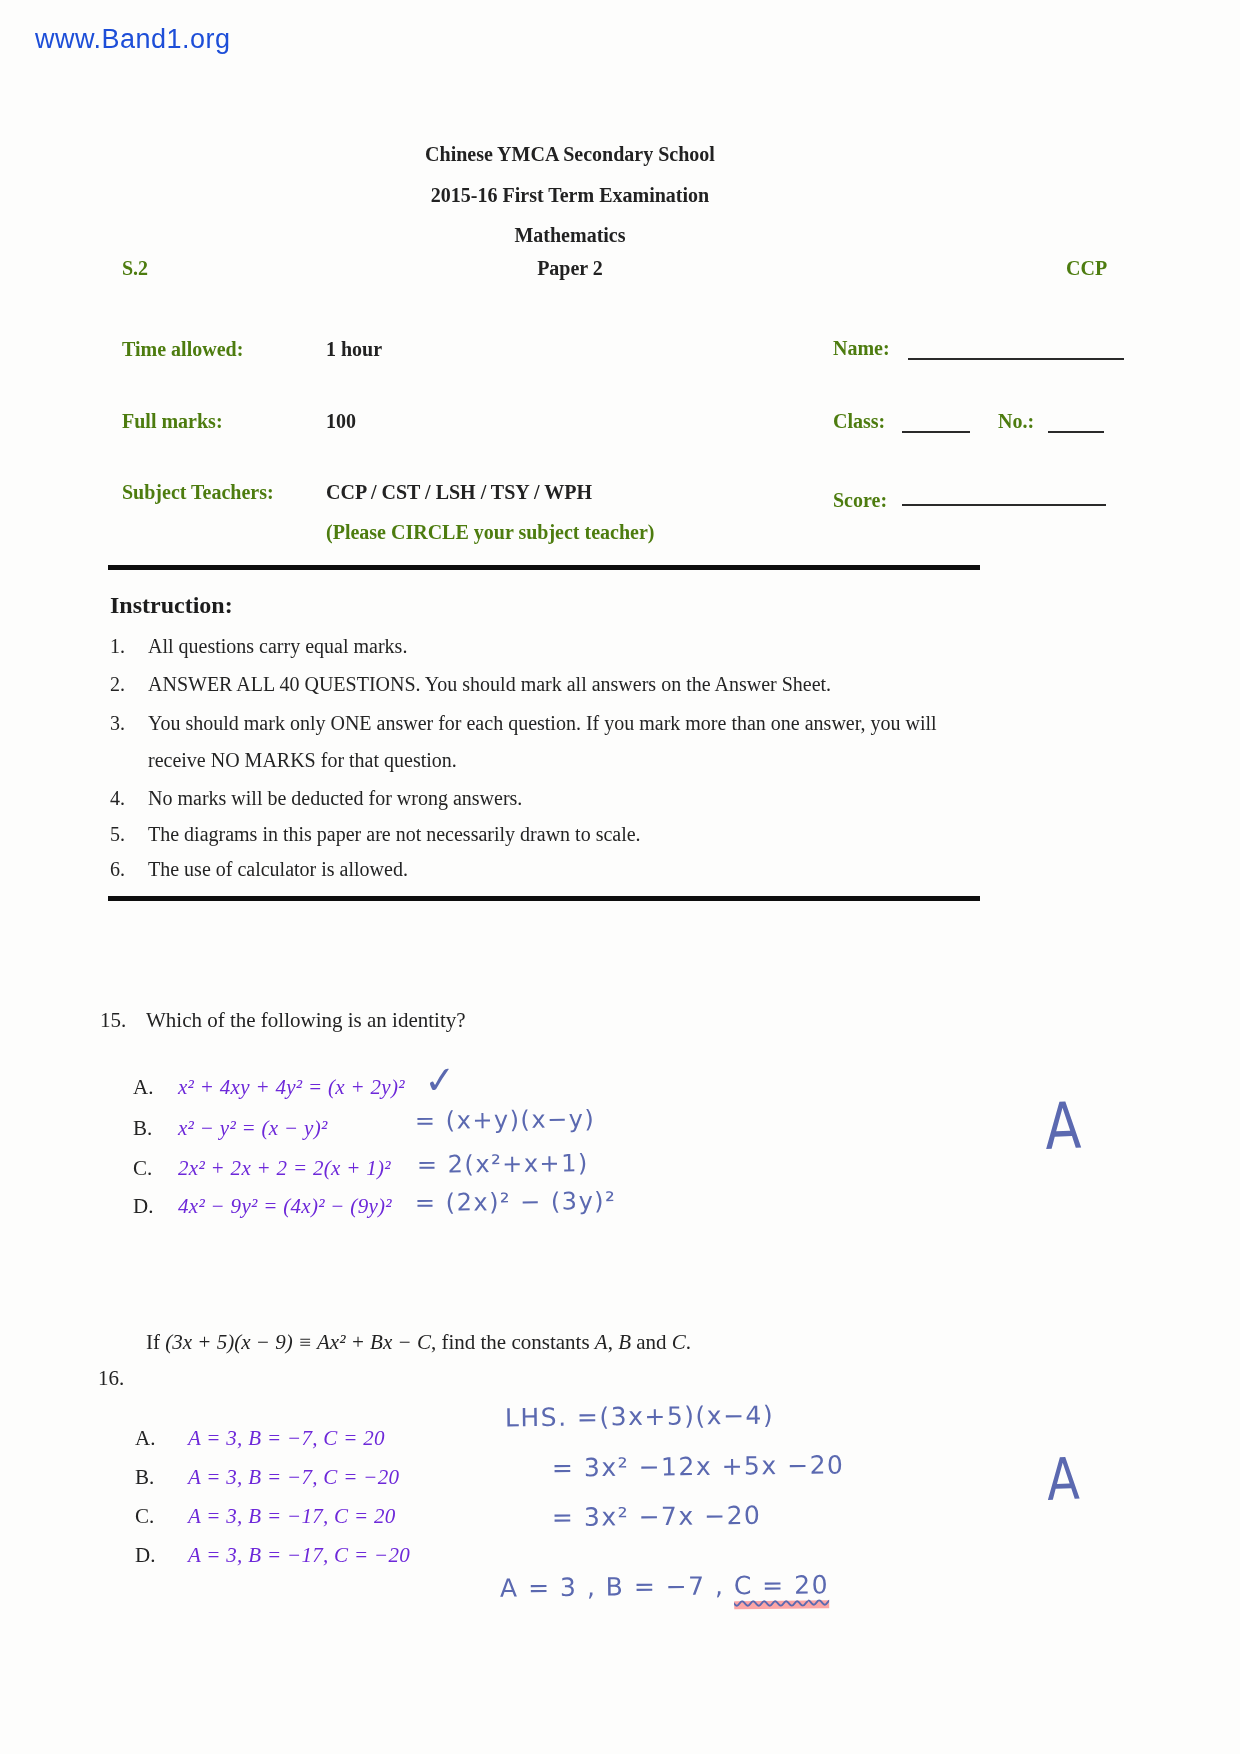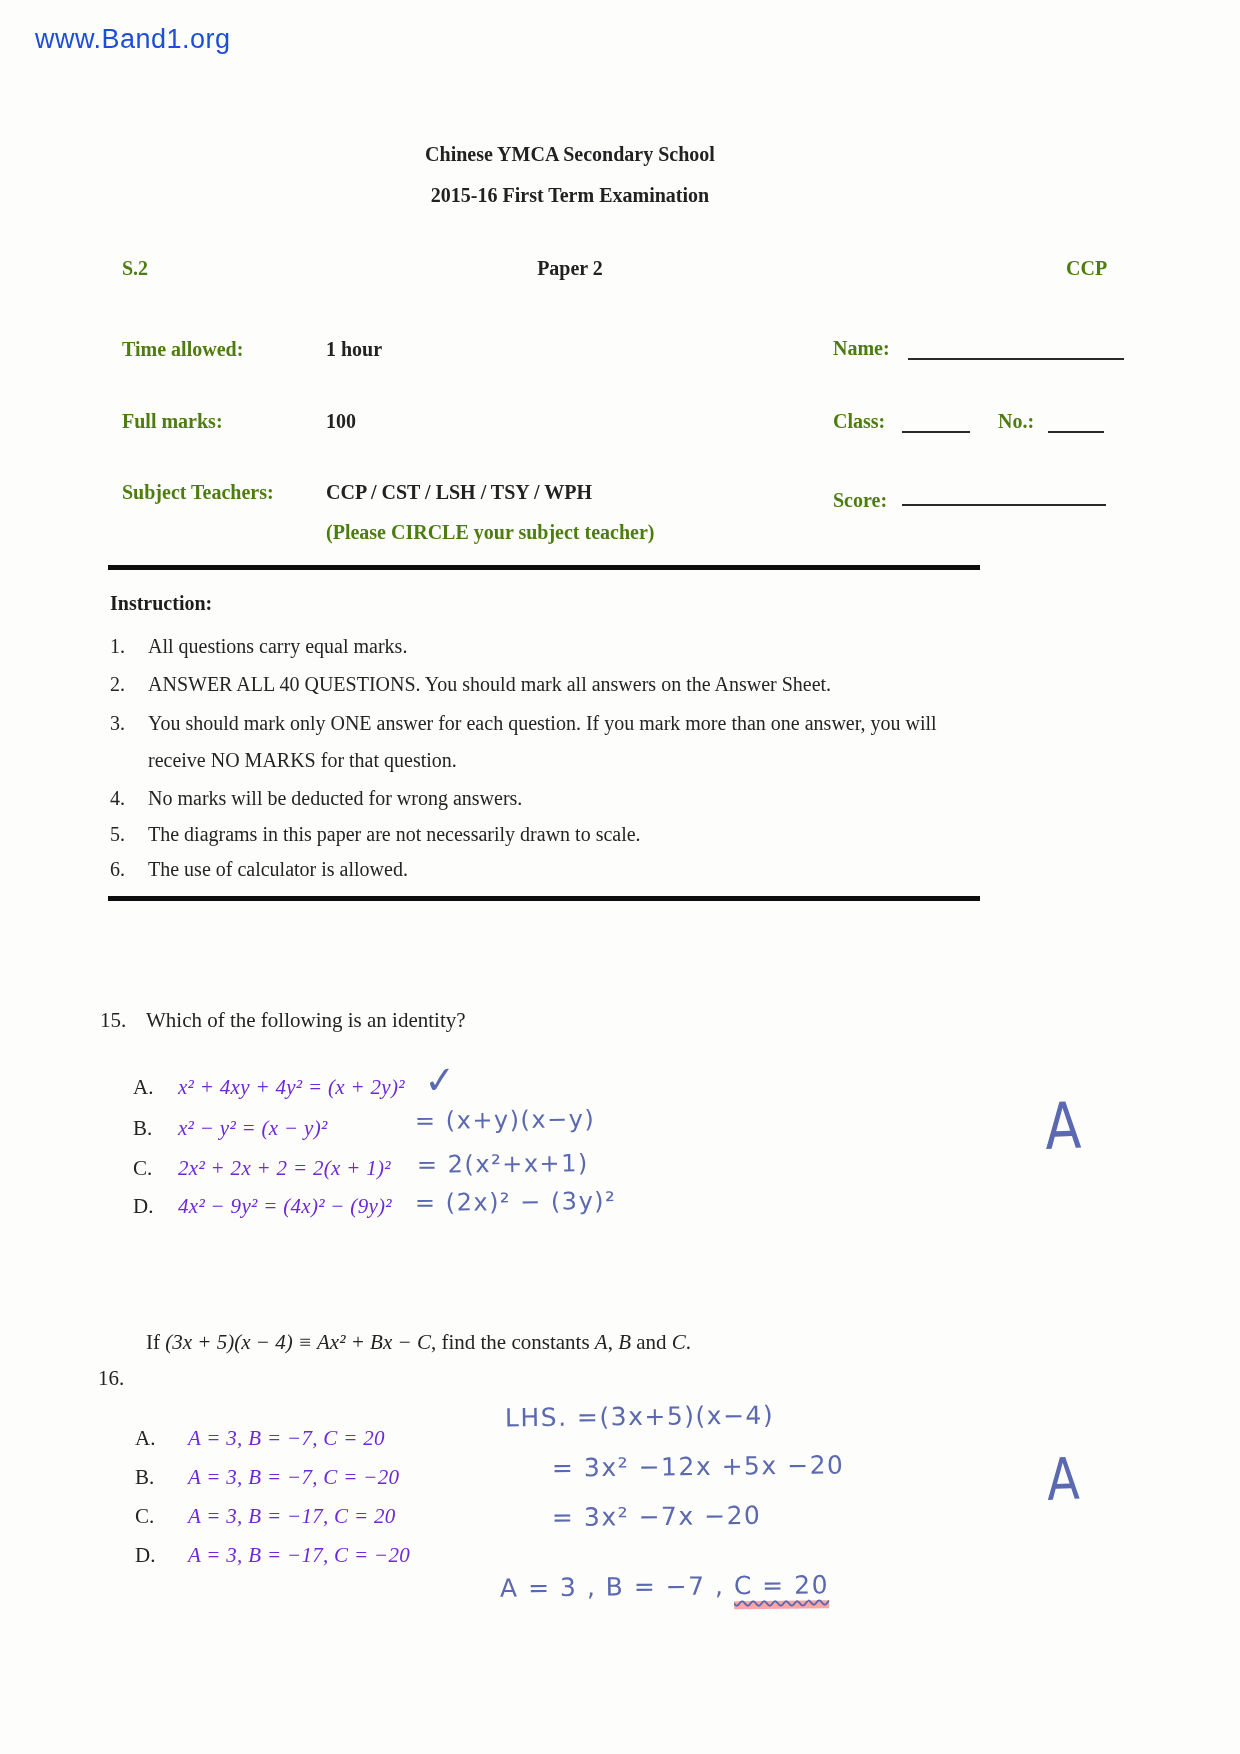--- a/index.html
+++ b/index.html
@@ -9,21 +9,21 @@
     font-family:"Liberation Serif", serif;color:#1f1f1f;
   }
   .abs{position:absolute;}
   .sans{font-family:"Liberation Sans", sans-serif;}
   .watermark{left:35px;top:24px;font-size:27px;color:#1d4ed8;letter-spacing:0.5px;}
   .title-line{left:250px;width:640px;text-align:center;font-size:20px;font-weight:bold;color:#222;}
   .lbl{font-size:20px;font-weight:bold;color:#4d7c0f;}
   .val{font-size:20px;font-weight:bold;color:#222;}
   .blank{border-bottom:2px solid #2a2a2a;height:20px;}
   .rule{background:#0e0e0e;height:5px;}
-  .ins-title{font-size:20px;font-weight:bold;color:#1d1d1d;}
+  .ins-title{font-size:24px;font-weight:bold;color:#1d1d1d;}
   .ins-row{font-size:20px;color:#242424;}
   .ins-num{display:inline-block;width:38px;vertical-align:top;}
   .ins-text{display:inline-block;white-space:pre-line;line-height:37px;max-width:960px;vertical-align:top;}
   .ins-row, .ins-num{line-height:37px;}
   .q-num{font-size:21px;color:#232323;}
   .q-text{font-size:21px;color:#232323;}
   .math{font-style:italic;}
   .opt-label{display:inline-block;font-size:21px;color:#232323;font-style:normal;}
   .opt-formula{font-size:21px;color:#6d28d9;font-style:italic;letter-spacing:0.3px;}
   .hand{
@@ -43,20 +43,21 @@
 </style>
 </head>
 <body>
 
 <div class="page">
 
   <div class="abs watermark sans">www.Band1.org</div>
 
   <div class="abs title-line" style="top:143px;">Chinese YMCA Secondary School</div>
   <div class="abs title-line" style="top:184px;">2015-16 First Term Examination</div>
+  <div class="abs title-line" style="top:224px;">Mathematics</div>
   <div class="abs title-line" style="top:257px;">Paper 2</div>
   <div class="abs lbl" style="left:122px;top:257px;">S.2</div>
   <div class="abs lbl" style="left:1066px;top:257px;">CCP</div>
 
   <div class="abs lbl" style="left:122px;top:338px;">Time allowed:</div>
   <div class="abs val" style="left:326px;top:338px;">1 hour</div>
   <div class="abs lbl" style="left:833px;top:337px;">Name:</div>
   <div class="abs blank" style="left:908px;top:338px;width:216px;"></div>
 
   <div class="abs lbl" style="left:122px;top:410px;">Full marks:</div>
@@ -115,21 +116,21 @@
   </div>
 
   <div class="abs hand hand-check" style="left:424px;top:1058px;">✓</div>
   <div class="abs hand hand-line" style="left:415px;top:1106px;">= (x+y)(x−y)</div>
   <div class="abs hand hand-line" style="left:417px;top:1150px;">= 2(x²+x+1)</div>
   <div class="abs hand hand-line" style="left:415px;top:1188px;">= (2x)² − (3y)²</div>
   <div class="abs hand hand-big" style="left:1044px;top:1090px;">A</div>
 
   <div class="abs q-num" style="left:98px;top:1330px;margin-top:36px;">16.</div>
   <div class="abs q-text" style="left:146px;top:1330px;width:960px;">
-    <span>If </span><span class="math">(3x + 5)(x − 4) ≡ Ax² + Bx − C</span><span>, find the constants </span><span class="math">A</span><span>, </span><span class="math">B</span><span> and </span><span class="math">C</span><span>.</span>
+    <span>If </span><span class="math">(3x + 5)(x − 9) ≡ Ax² + Bx − C</span><span>, find the constants </span><span class="math">A</span><span>, </span><span class="math">B</span><span> and </span><span class="math">C</span><span>.</span>
   </div>
 
   <div class="abs" style="left:135px;top:1426px;">
     <span class="opt-label" style="width:53px;">A.</span><span class="opt-formula">A = 3, B = −7, C = 20</span>
   </div>
   <div class="abs" style="left:135px;top:1465px;">
     <span class="opt-label" style="width:53px;">B.</span><span class="opt-formula">A = 3, B = −7, C = −20</span>
   </div>
   <div class="abs" style="left:135px;top:1504px;">
     <span class="opt-label" style="width:53px;">C.</span><span class="opt-formula">A = 3, B = −17, C = 20</span>

